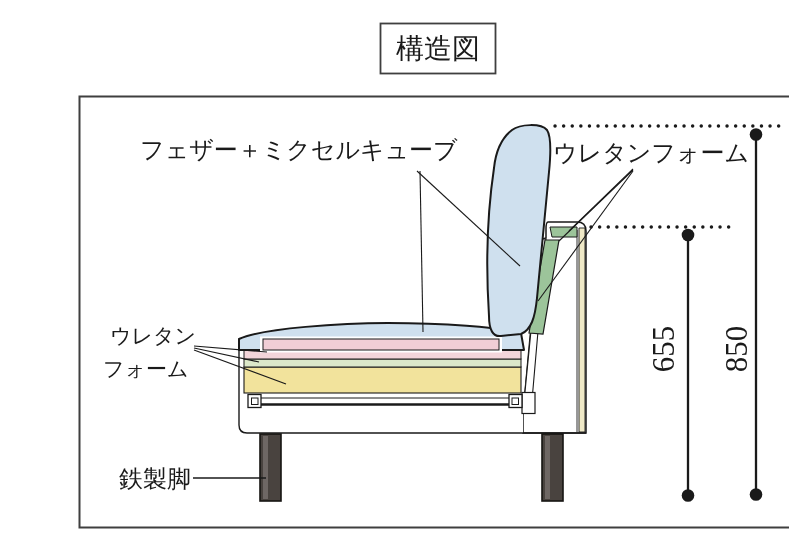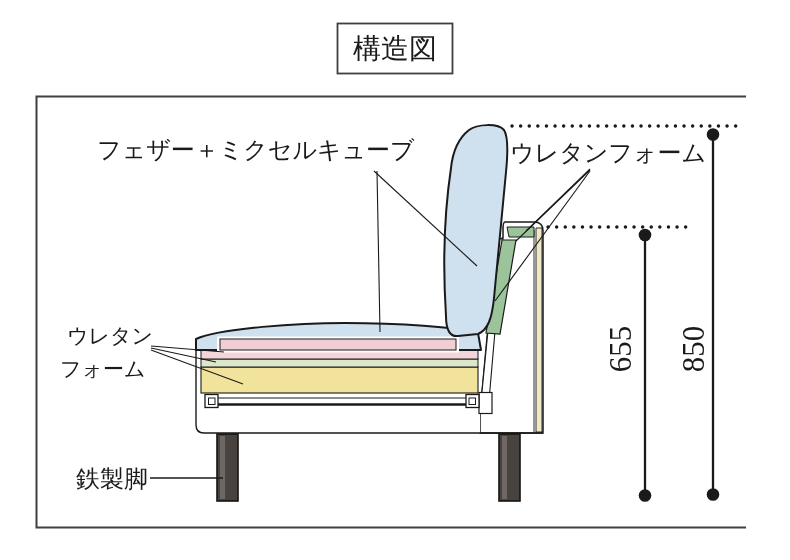--- a/index.html
+++ b/index.html
@@ -1,17 +1,17 @@
 <!DOCTYPE html>
 <html><head>
 <meta charset="utf-8">
 <style>
   html,body{margin:0;padding:0;background:#ffffff;}
   .stage{position:relative;width:746px;height:560px;background:#fff;overflow:hidden;
-         font-family:"Liberation Serif","DejaVu Serif",serif;}
+         font-family:"Liberation Serif","DejaVu Serif",serif;margin-left:43px;}
   svg{display:block}
   text{font-family:"Liberation Serif","DejaVu Serif",serif;fill:#1a1a1a;}
 </style>
 </head>
 <body>
 
 <div class="stage">
 <svg width="790" height="560" viewBox="0 0 790 560">
 
   <g>

